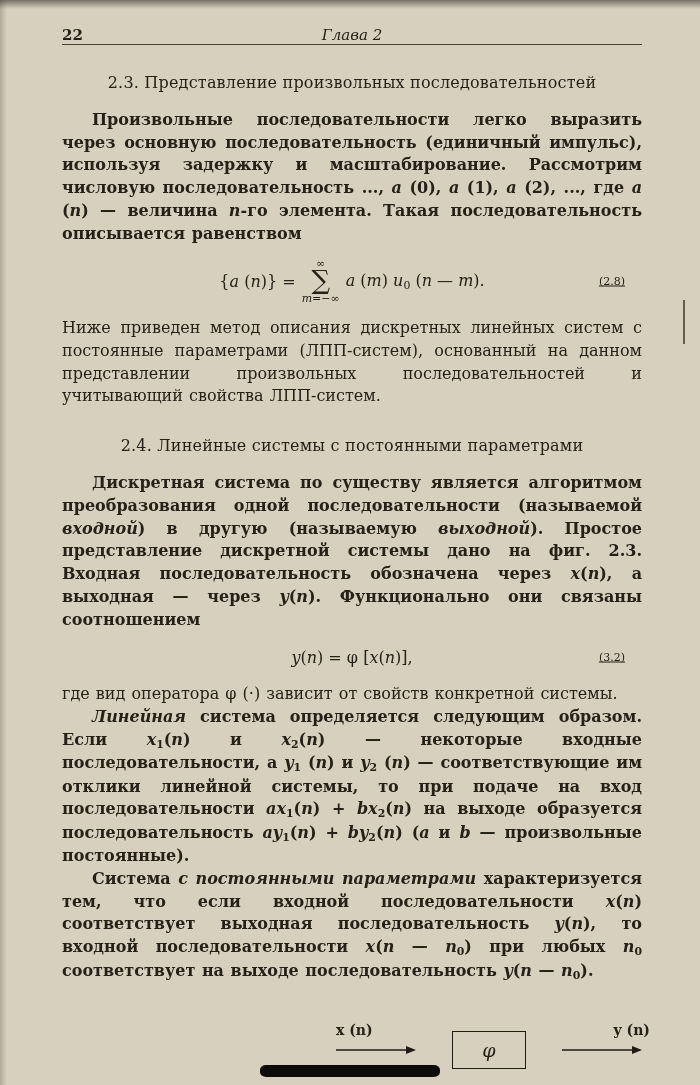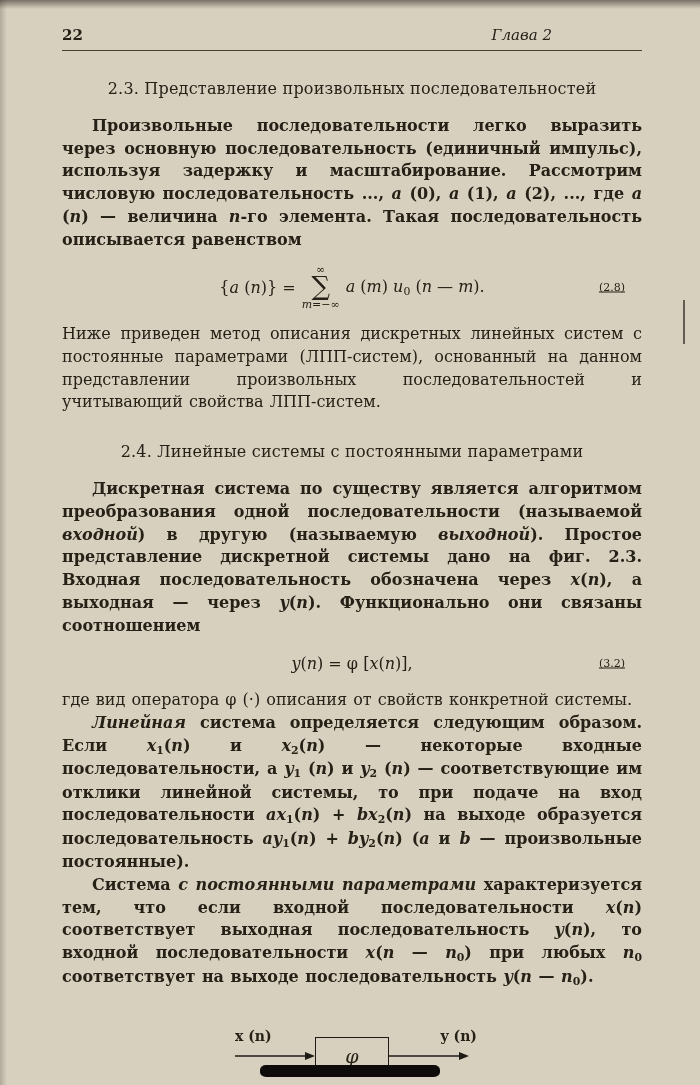--- a/index.html
+++ b/index.html
@@ -10,25 +10,25 @@
     margin: 0 auto;
     background: var(--paper, #d8d0bf);
     color: var(--ink, #262117);
     font-family: "DejaVu Serif", "Liberation Serif", serif;
     overflow: hidden;
   }
   .content { position: absolute; left: 62px; right: 58px; top: 26px; }
 
   .running-head {
     display: flex; align-items: baseline;
-    font-size: 15px; padding-bottom: 6px;
+    font-size: 15px; 
     border-bottom: 1.3px solid #474135;
   }
   .running-head .pageno { font-weight: bold; width: 90px; }
-  .running-head .chapter { flex: 1; text-align: right; font-style: italic; }
+  .running-head .chapter { flex: 1; text-align: center; font-style: italic; }
   .running-head .head-spacer { width: 90px; }
 
   .sec-heading {
     font-size: 16px; font-weight: normal; text-align: center;
     margin: 28px 0 17px 0; letter-spacing: 0.2px;
   }
 
   p {
     margin: 0; font-size: 16px; line-height: 1.42;
     text-align: justify; word-spacing: 1px;
@@ -42,21 +42,21 @@
     align-items: center; margin: 13px 0; min-height: 46px;
   }
   .equation.eq-29 { min-height: 28px; margin: 12px 0; }
   .eq-body { display: inline-flex; align-items: center; font-size: 16px; }
   .eq-number { position: absolute; right: 17px; top: 50%; transform: translateY(-50%); font-size: 11px; text-decoration: underline; }
   .sum { display: inline-flex; flex-direction: column; align-items: center; line-height: 1; margin: 0 6px; }
   .sum-upper, .sum-lower { font-size: 11px; }
   .sum-sigma { font-size: 26px; line-height: 0.8; padding: 1px 0 2px 0; }
 
   figure { margin: 24px 0 0 0; text-align: center; }
-  .diagram { display: flex; justify-content: center; align-items: center; padding-top: 24px; }
+  .diagram { display: flex; justify-content: flex-end; align-items: center; padding-top: 24px; gap: 36px; }
   .lead { position: relative; display: flex; align-items: center; }
   .sig-label { position: absolute; top: -22px; left: 0; font-weight: bold; font-size: 14px; white-space: nowrap; }
   .lead-out .sig-label { left: auto; right: -8px; }
   .arrow-svg { display: block; }
   .arrow-svg line { stroke: #1f1a14; stroke-width: 1.6; }
   .arrow-svg polygon { fill: #1f1a14; }
   .phi-box {
     width: 72px; height: 36px; border: 1.6px solid #1f1a14;
     display: flex; align-items: center; justify-content: center;
     font-size: 19px; font-style: italic; background: transparent;
@@ -109,21 +109,21 @@
 
     <h2 class="sec-heading">2.4. Линейные системы с постоянными параметрами</h2>
 
     <p class="indent">Дискретная система по существу является алгоритмом преобразования одной последовательности (называемой <span class="i">входной</span>) в другую (называемую <span class="i">выходной</span>). Простое представление дискретной системы дано на фиг. 2.3. Входная последовательность обозначена через <span class="i">x</span>(<span class="i">n</span>), а выходная — через <span class="i">y</span>(<span class="i">n</span>). Функционально они связаны соотношением</p>
 
     <div class="equation eq-29">
       <span class="eq-body"><span class="i">y</span> (<span class="i">n</span>) = φ [<span class="i">x</span> (<span class="i">n</span>)],</span>
       <span class="eq-number">(3.2)</span>
     </div>
 
-    <p>где вид оператора φ (·) описания от свойств конкретной системы.</p>
+    <p>где вид оператора φ (·) зависит от свойств конкретной системы.</p>
 
     <p class="indent"><span class="i">Линейная</span> система определяется следующим образом. Если <span class="i">x</span><span class="sub">1</span>(<span class="i">n</span>) и <span class="i">x</span><span class="sub">2</span>(<span class="i">n</span>) — некоторые входные последовательности, а <span class="i">y</span><span class="sub">1</span> (<span class="i">n</span>) и <span class="i">y</span><span class="sub">2</span> (<span class="i">n</span>) — соответствующие им отклики линейной системы, то при подаче на вход последовательности <span class="i">ax</span><span class="sub">1</span>(<span class="i">n</span>) + <span class="i">bx</span><span class="sub">2</span>(<span class="i">n</span>) на выходе образуется последовательность <span class="i">ay</span><span class="sub">1</span>(<span class="i">n</span>) + <span class="i">by</span><span class="sub">2</span>(<span class="i">n</span>) (<span class="i">a</span> и <span class="i">b</span> — произвольные постоянные).</p>
 
     <p class="indent">Система <span class="i">с постоянными параметрами</span> характеризуется тем, что если входной последовательности <span class="i">x</span>(<span class="i">n</span>) соответствует выходная последовательность <span class="i">y</span>(<span class="i">n</span>), то входной последовательности <span class="i">x</span>(<span class="i">n</span> — <span class="i">n</span><span class="sub">0</span>) при любых <span class="i">n</span><span class="sub">0</span> соответствует на выходе последовательность <span class="i">y</span>(<span class="i">n</span> — <span class="i">n</span><span class="sub">0</span>).</p>
 
 
     <figure>
       <div class="diagram">
         <div class="lead lead-in">
           <span class="sig-label">x (n)</span>

